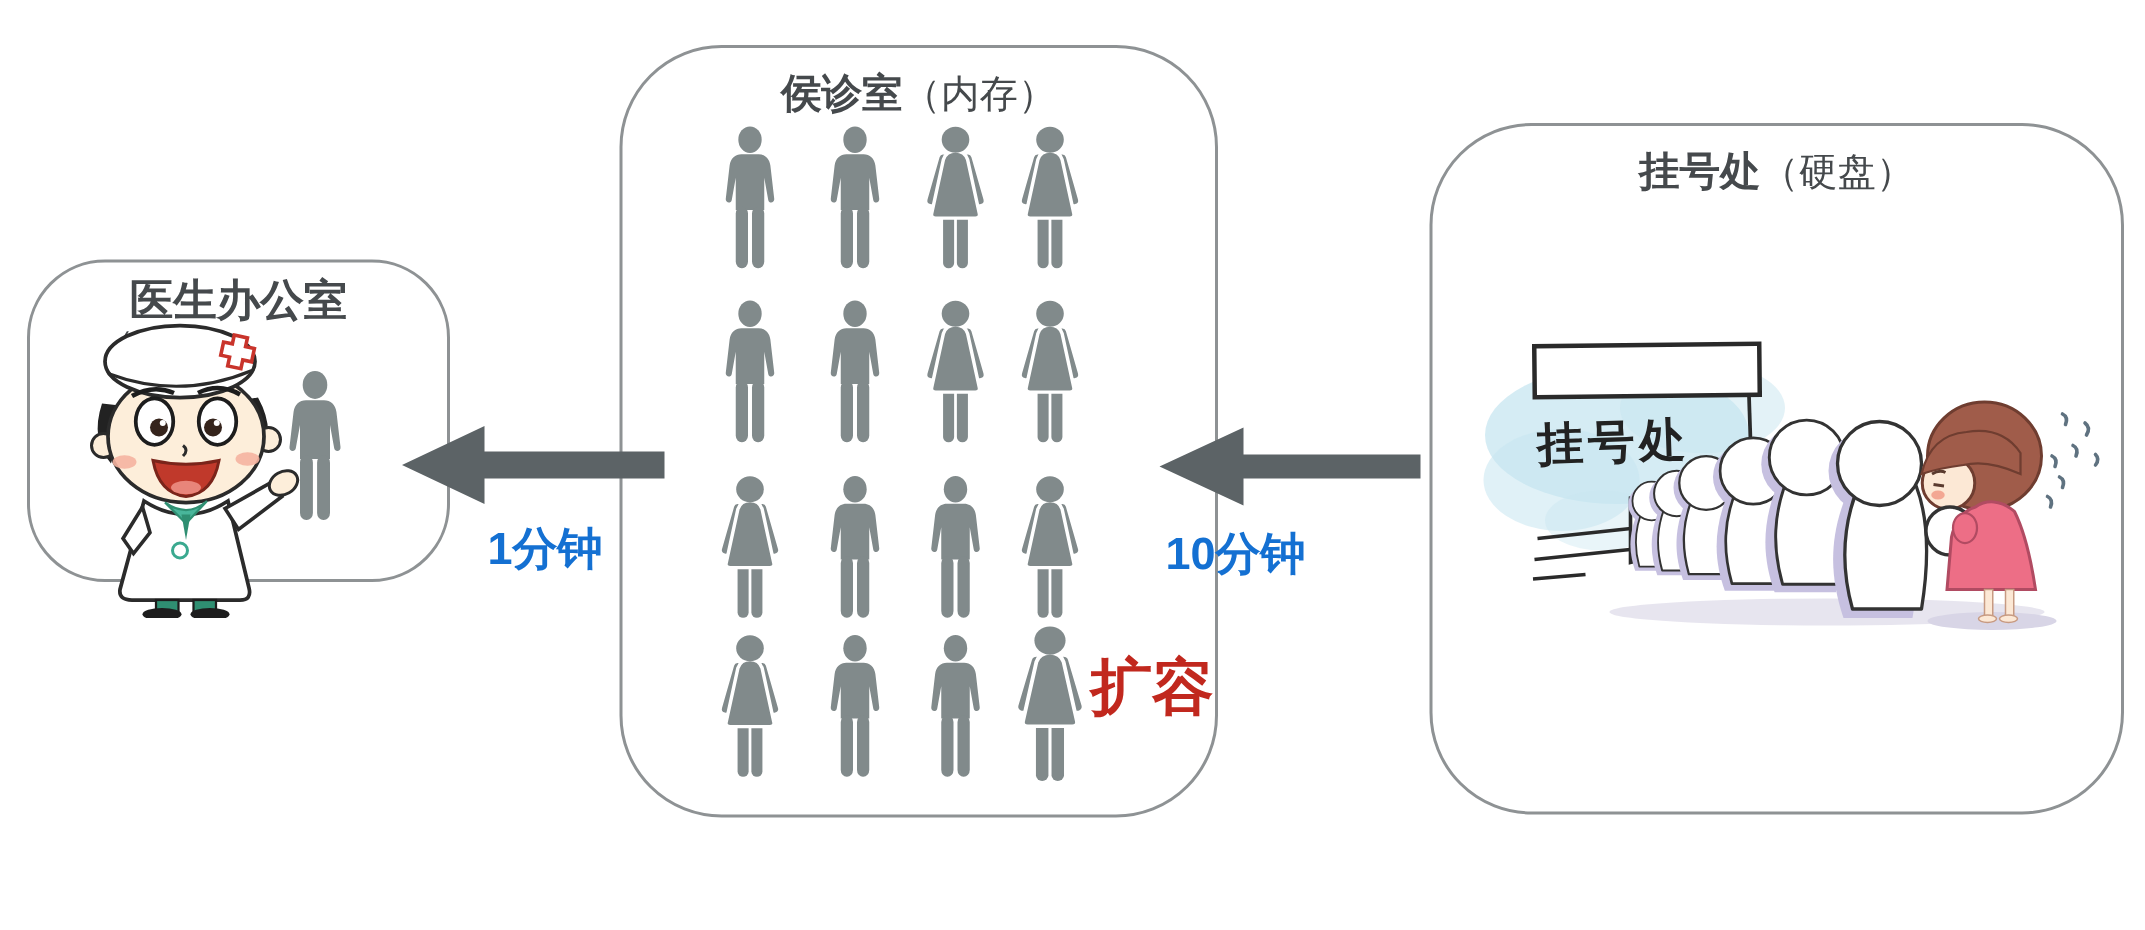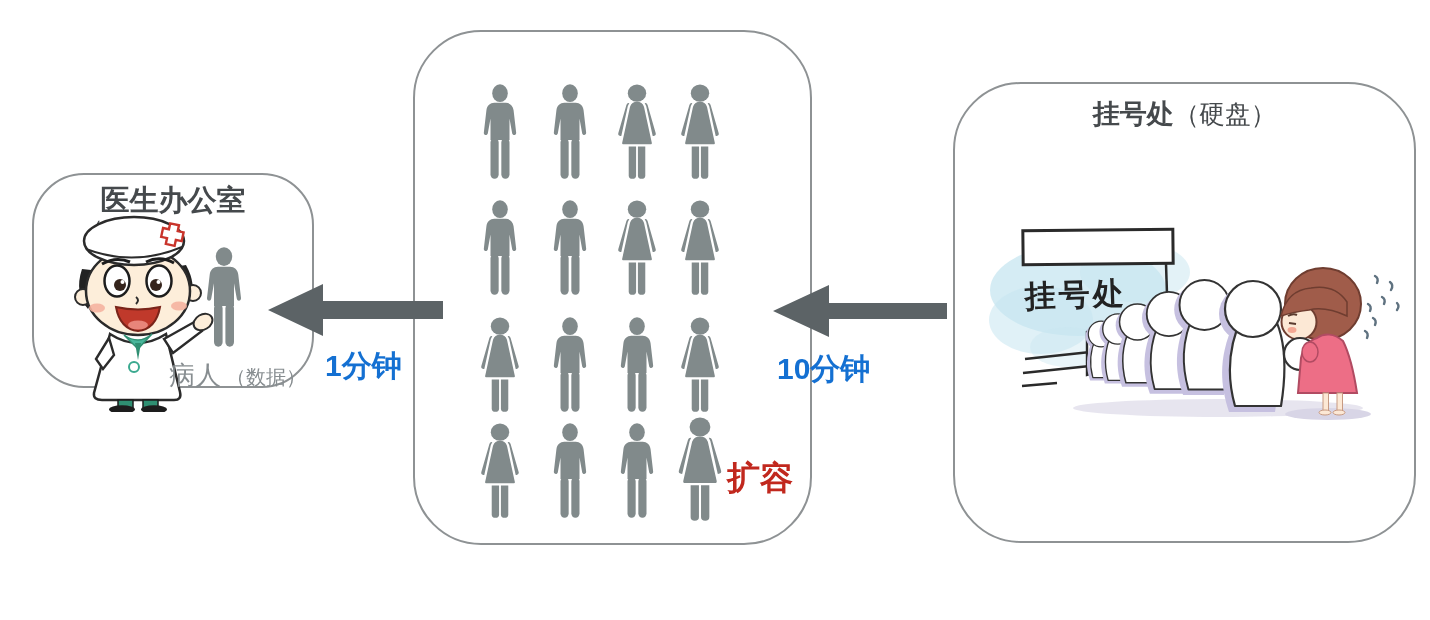--- a/index.html
+++ b/index.html
@@ -1,21 +1,21 @@
 <!DOCTYPE html>
 <html style="--accent-blue: #1470d2; --alert-red: #c1281e; --icon-gray: #818a8b; --arrow-gray: #5c6366; --border-gray: #8e9294; --title-gray: #45494c; --label-gray: #878d90;"><head>
 <meta charset="utf-8">
 <style>
   html,body{margin:0;padding:0;background:#fff;}
   .canvas{
     position:relative;width:1430px;height:620px;background:#fff;overflow:hidden;
     font-family:"Liberation Sans","DejaVu Sans",sans-serif;
   }
   .box{position:absolute;background:#fff;border:2px solid var(--border-gray,#8e9294);box-sizing:border-box;}
-  .cpu-box{left:32px;top:173px;width:282px;height:215px;border-radius:52px;}
+  .cpu-box{left:18px;top:173px;width:282px;height:215px;border-radius:52px;}
   .memory-box{left:413px;top:30px;width:399px;height:515px;border-radius:68px;}
   .disk-box{left:925px;top:82px;width:463px;height:461px;border-radius:68px;margin-left:28px;}
   .box-title{
     position:absolute;left:0;right:0;text-align:center;
     color:var(--title-gray,#45494c);font-weight:bold;white-space:nowrap;
   }
   .cpu-box .box-title{top:6px;font-size:29px;}
   .memory-box .box-title{top:12px;font-size:27px;}
   .disk-box .box-title{top:12px;font-size:27px;}
   .title-paren{font-weight:normal;font-size:0.95em;}
@@ -28,21 +28,21 @@
   .patient-label{
     position:absolute;left:135px;top:183px;white-space:nowrap;
     color:var(--label-gray,#878d90);font-size:26px;
   }
   .patient-label .paren{font-size:20px;margin-left:5px;}
   .people-grid{position:absolute;left:0;top:0;right:0;bottom:0;}
   .person{position:absolute;display:block;color:var(--icon-gray,#818a8b);}
   .person svg{display:block;}
   .expand-label{
     position:absolute;left:312px;top:404px;
-    color:var(--alert-red,#c1281e);font-size:33px;font-weight:bold;line-height:1.1;white-space:nowrap;margin-top:24px;
+    color:var(--alert-red,#c1281e);font-size:41px;font-weight:bold;line-height:1.1;white-space:nowrap;
   }
   .queue-svg{position:absolute;left:28px;top:128px;width:420px;height:320px;}
   .sign-text{
     font-family:"Liberation Sans","DejaVu Sans",sans-serif;
     font-size:31px;font-weight:bold;fill:#222;letter-spacing:3px;
   }
   .arrow-overlay{position:absolute;left:0;top:0;width:1430px;height:620px;pointer-events:none;}
   .arrow-poly{fill:var(--arrow-gray,#5c6366);}
   .arrow-label{
     position:absolute;color:var(--accent-blue,#1470d2);
@@ -123,26 +123,26 @@
       <ellipse cx="76" cy="202.5" rx="13" ry="4.2" fill="#1d1d1d"></ellipse>
       <ellipse cx="108" cy="202.5" rx="13" ry="4.2" fill="#1d1d1d"></ellipse>
     </svg>
 
     <span class="person patient-icon">
       <svg viewBox="0 0 40 90" width="100%" height="100%" preserveAspectRatio="none">
           <use href="#icon-male"></use>
         </svg>
     </span>
 
-    <div class="patient-label">
-      <span>病人</span><span class="paren">（数据）</span>
+  </div>
+
+  <div class="box memory-box">
+    <div class="box-title">
+      <span>侯诊室</span><span class="title-paren">（内存）</span>
     </div>
-  </div>
-
-  <div class="box memory-box">
     <div class="people-grid">
         <span class="person" style="left: 66px; top: 52px; width: 38px; height: 97px;">
           <svg viewBox="0 0 40 90" width="100%" height="100%" preserveAspectRatio="none">
             <use href="#icon-male"></use>
           </svg>
         </span>
         <span class="person" style="left: 136px; top: 52px; width: 38px; height: 97px;">
           <svg viewBox="0 0 40 90" width="100%" height="100%" preserveAspectRatio="none">
             <use href="#icon-male"></use>
           </svg>

